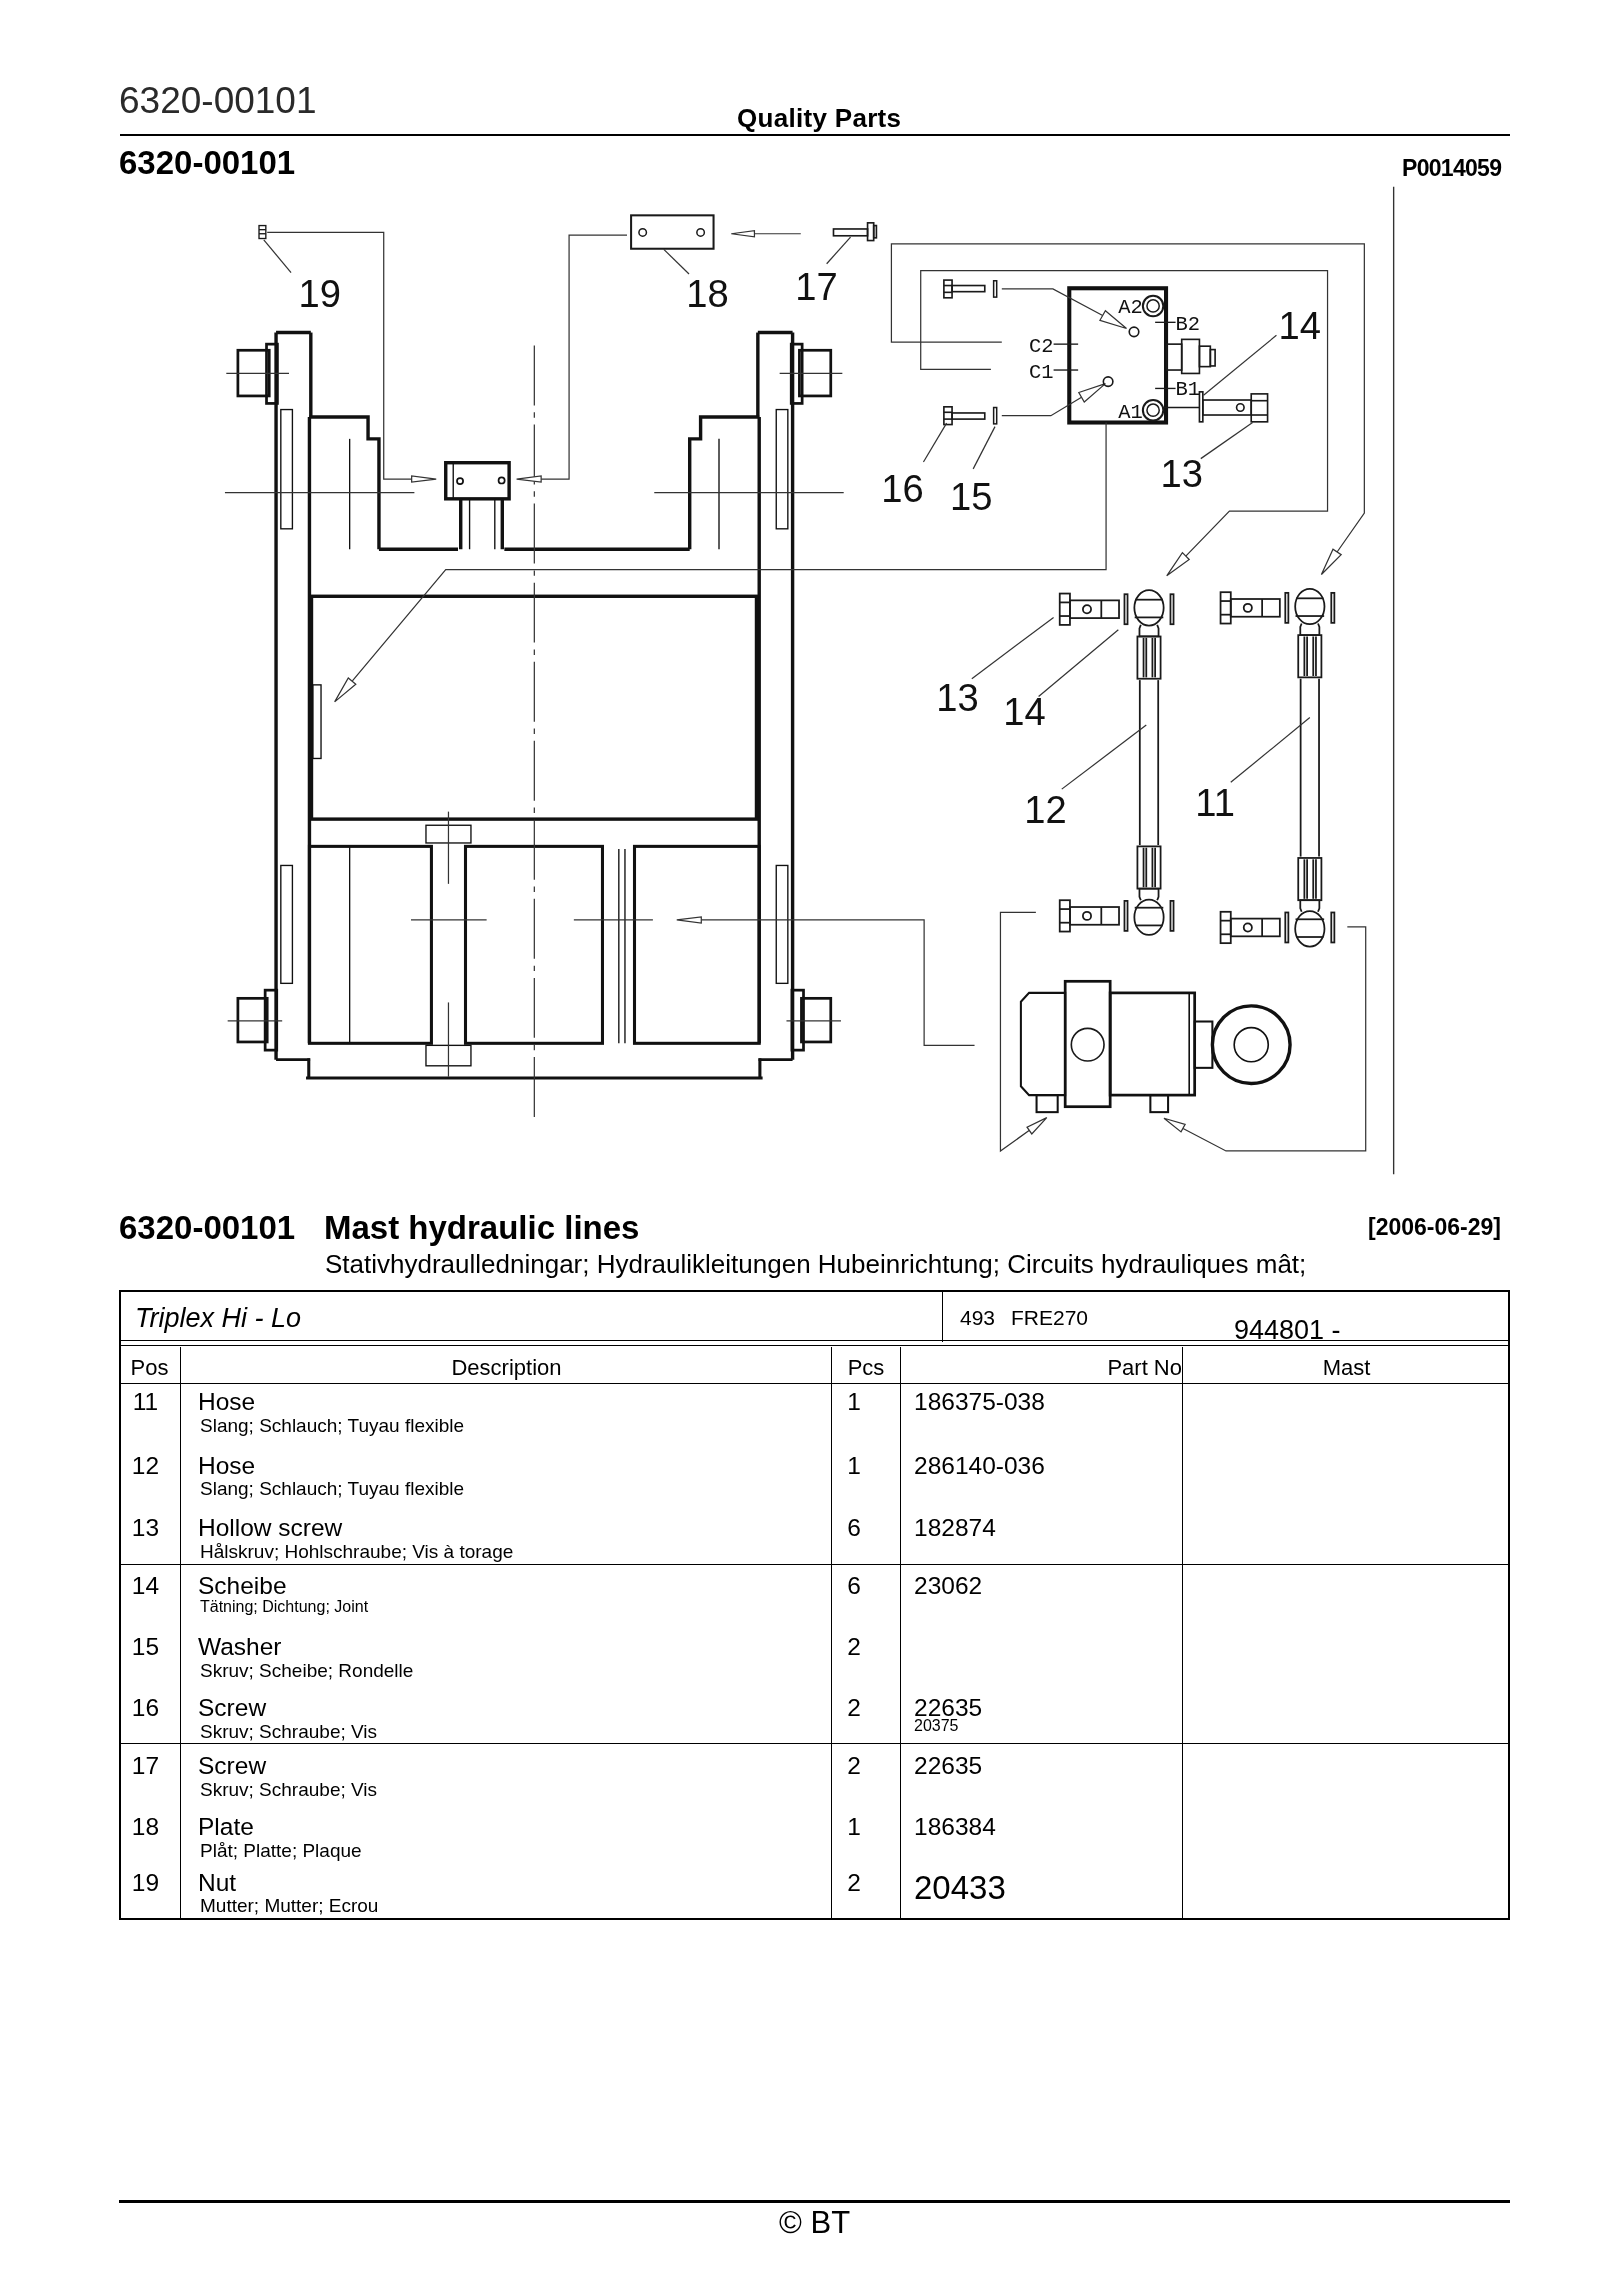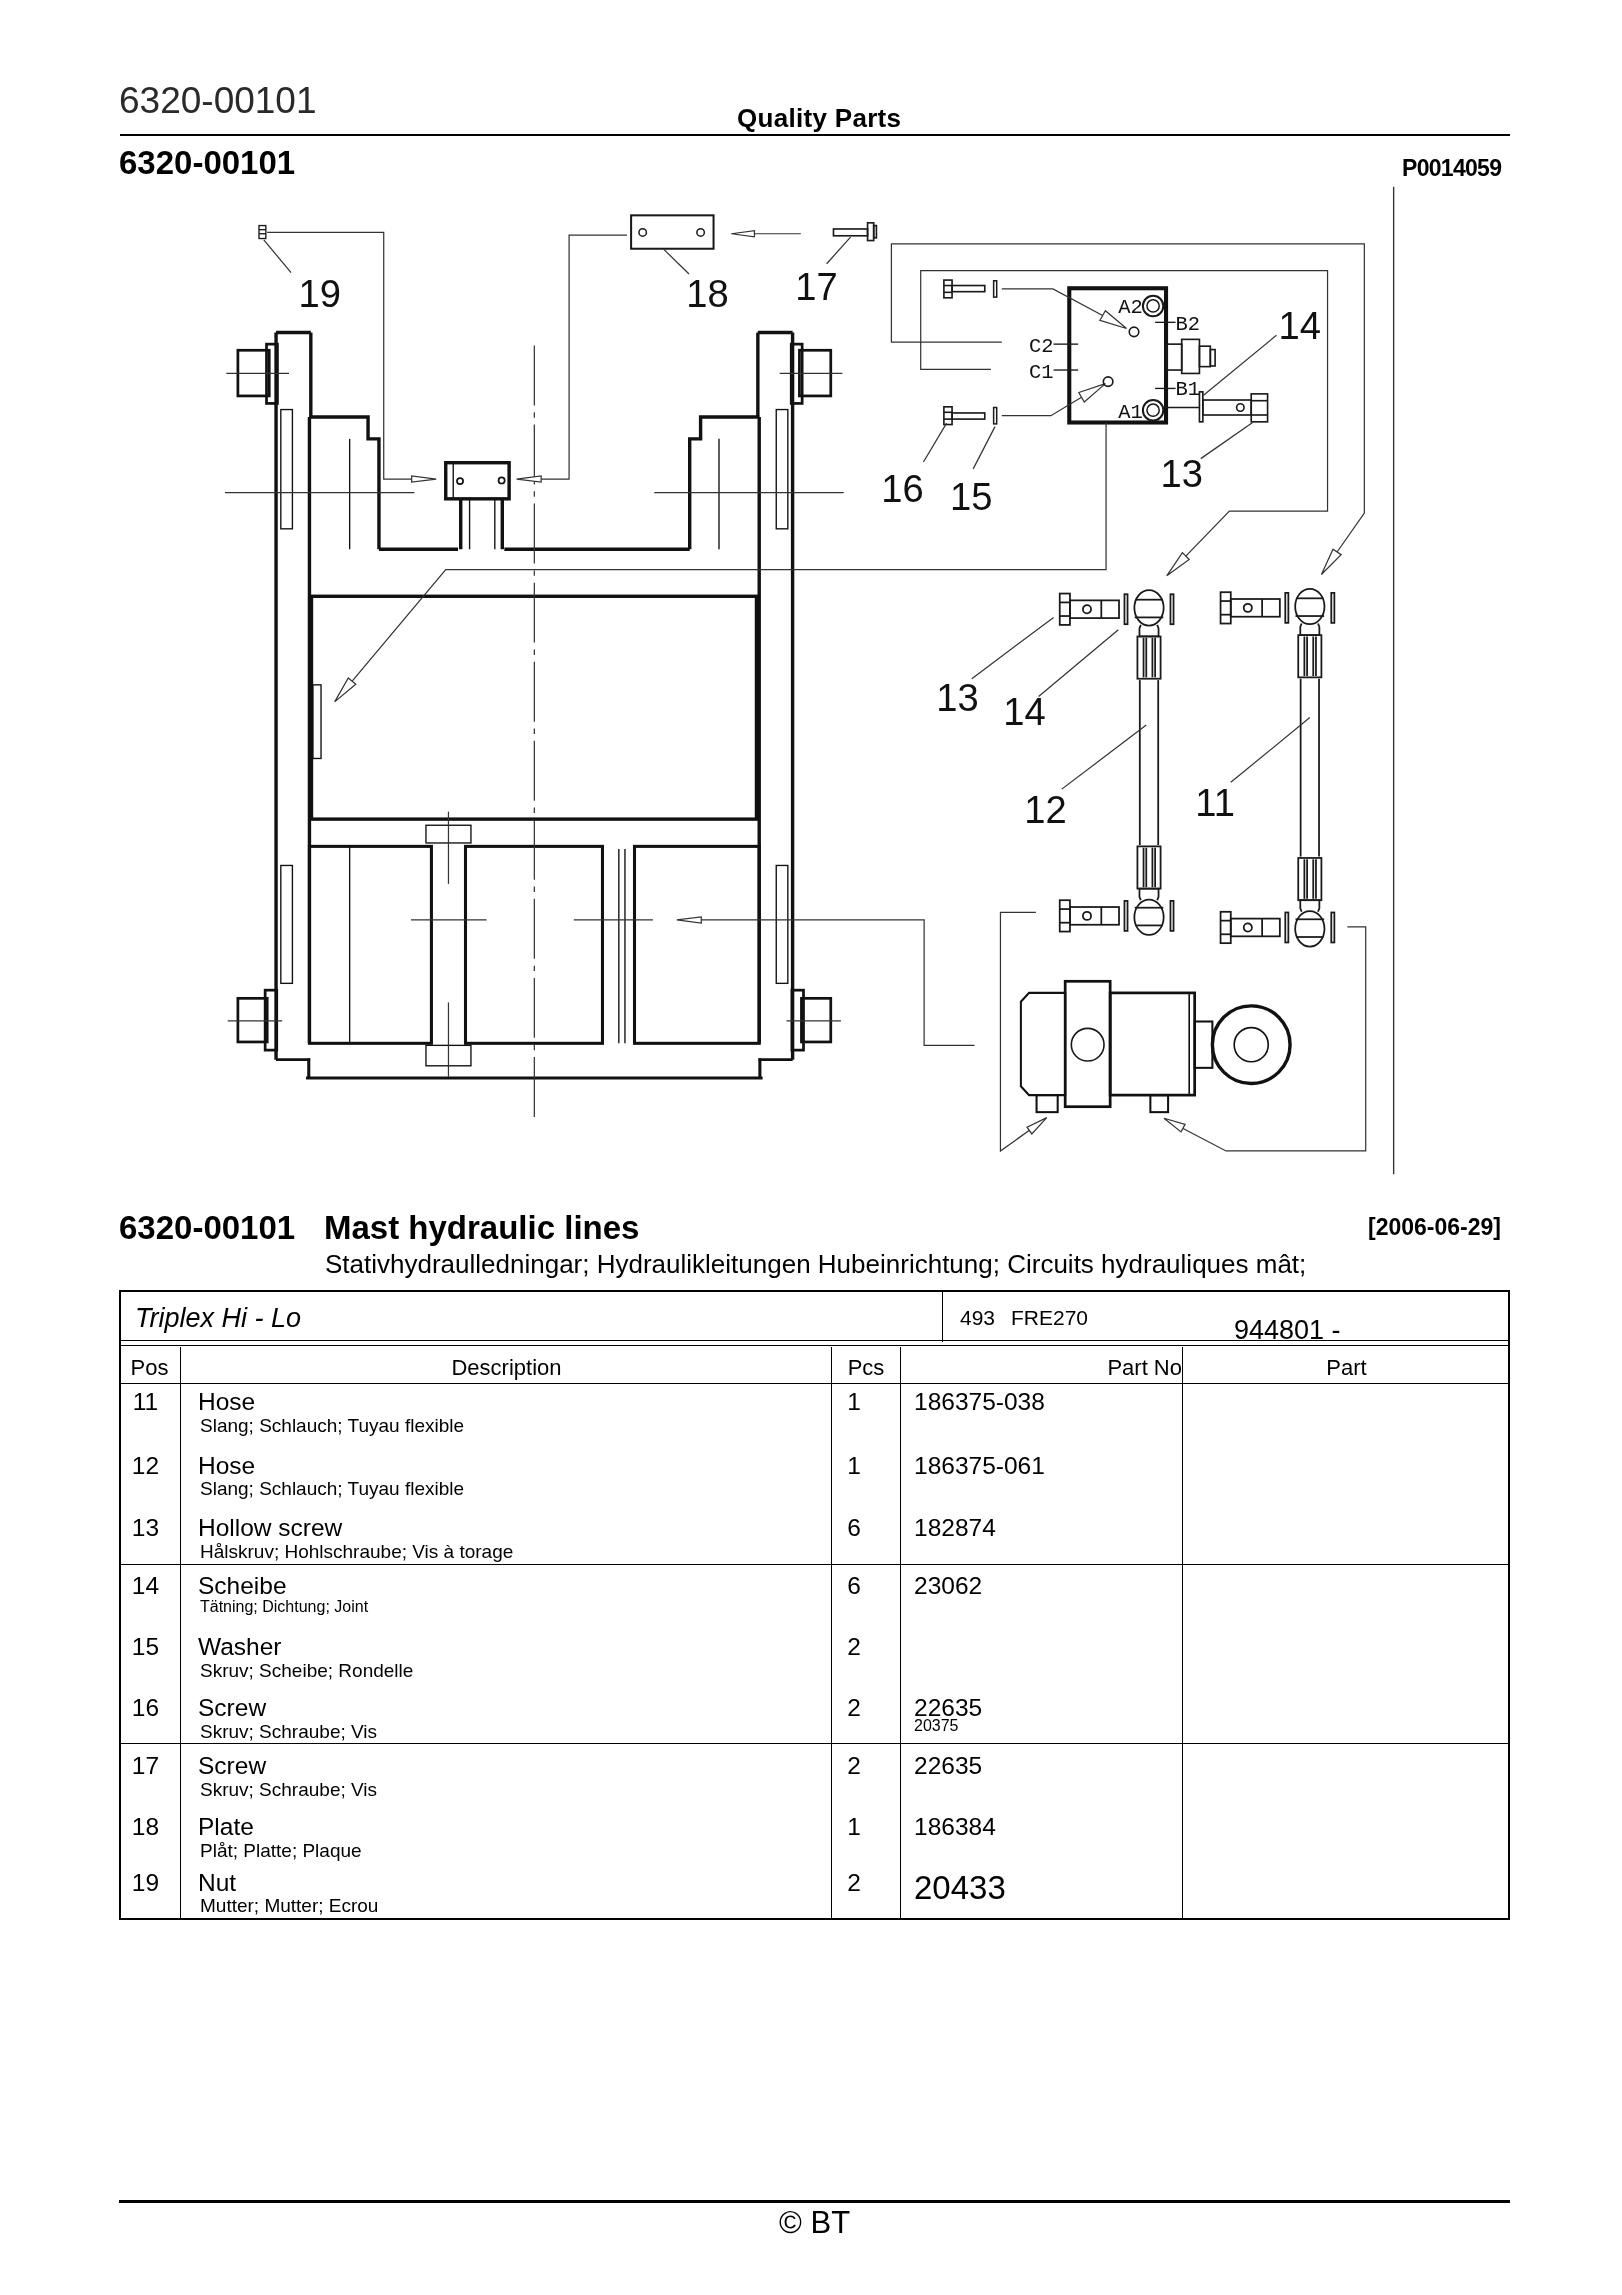--- a/index.html
+++ b/index.html
@@ -407,33 +407,33 @@
 <div class="abs" style="left:1182px; top:1347px; width:1.4px; height:573px; background:#000;"></div>
 
 <div class="abs" style="left:119px; top:1564px; width:1391px; height:1.4px; background:#000;"></div>
 <div class="abs" style="left:119px; top:1743px; width:1391px; height:1.4px; background:#000;"></div>
 
 <div class="abs" style="left:119px; top:1355px; width:61px; font-size:22px; text-align:center;">Pos</div>
 <div class="abs" style="left:181px; top:1355px; width:651px; font-size:22px; text-align:center;">Description</div>
 <div class="abs" style="left:900px; top:1355px; width:0px; font-size:22px;"></div>
 <div class="abs" style="left:832px; top:1355px; width:68px; font-size:22px; text-align:center;">Pcs</div>
 <div class="abs" style="left:902px; top:1355px; width:280px; font-size:22px; text-align:right;">Part No</div>
-<div class="abs" style="left:1183px; top:1355px; width:327px; font-size:22px; text-align:center;">Part</div>
+<div class="abs" style="left:1183px; top:1355px; width:327px; font-size:22px; text-align:center;">Mast</div>
 
 <div class="abs" style="left:119px; top:1388px; width:53px; font-size:24.5px; text-align:center;">11</div>
 <div class="abs" style="left:198px; top:1388px; font-size:24.5px;">Hose</div>
 <div class="abs" style="left:200px; top:1415px; font-size:19px;">Slang; Schlauch; Tuyau flexible</div>
 <div class="abs" style="left:820px; top:1388px; width:68px; font-size:24.5px; text-align:center;">1</div>
 <div class="abs" style="left:914px; top:1388px; font-size:24.5px;">186375-038</div>
 
 <div class="abs" style="left:119px; top:1452px; width:53px; font-size:24.5px; text-align:center;">12</div>
 <div class="abs" style="left:198px; top:1452px; font-size:24.5px;">Hose</div>
 <div class="abs" style="left:200px; top:1478px; font-size:19px;">Slang; Schlauch; Tuyau flexible</div>
 <div class="abs" style="left:820px; top:1452px; width:68px; font-size:24.5px; text-align:center;">1</div>
-<div class="abs" style="left:914px; top:1452px; font-size:24.5px;">186375-061</div>
+<div class="abs" style="left:914px; top:1452px; font-size:24.5px;">286140-036</div>
 
 <div class="abs" style="left:119px; top:1514px; width:53px; font-size:24.5px; text-align:center;">13</div>
 <div class="abs" style="left:198px; top:1514px; font-size:24.5px;">Hollow screw</div>
 <div class="abs" style="left:200px; top:1541px; font-size:19px;">Hålskruv; Hohlschraube; Vis à torage</div>
 <div class="abs" style="left:820px; top:1514px; width:68px; font-size:24.5px; text-align:center;">6</div>
 <div class="abs" style="left:914px; top:1514px; font-size:24.5px;">182874</div>
 
 <div class="abs" style="left:119px; top:1572px; width:53px; font-size:24.5px; text-align:center;">14</div>
 <div class="abs" style="left:198px; top:1572px; font-size:24.5px;">Scheibe</div>
 <div class="abs" style="left:200px; top:1598px; font-size:16px;">Tätning; Dichtung; Joint</div>

